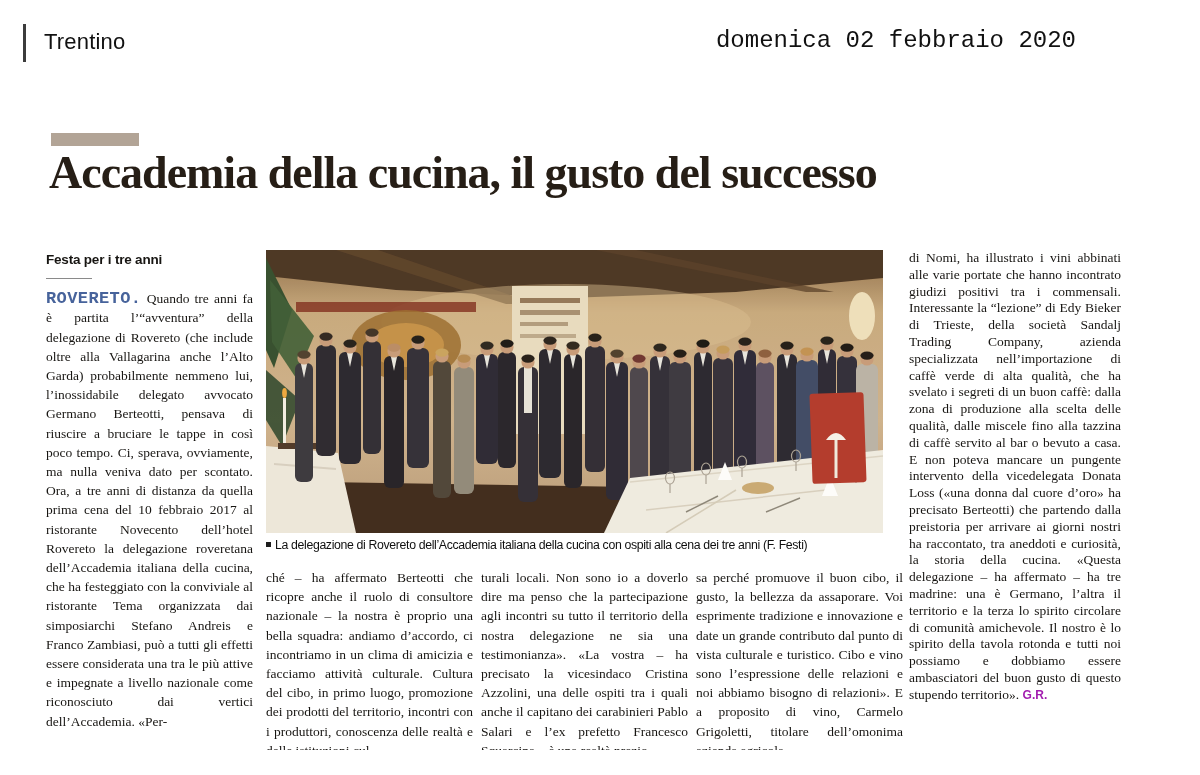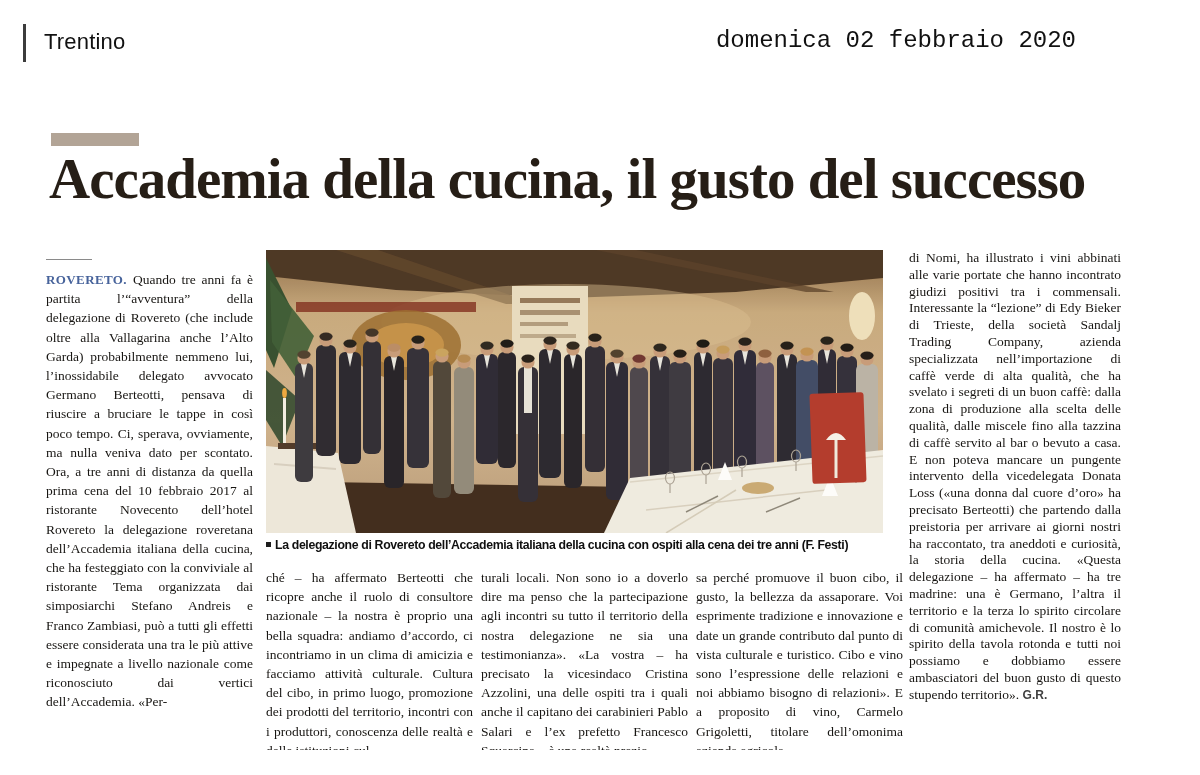--- a/index.html
+++ b/index.html
@@ -9,65 +9,66 @@
   
   .mast-bar{position:absolute;left:12px;top:24px;width:3px;height:38px;background:#3c3c3c;}
   .masthead{position:absolute;left:33px;top:29px;font-family:"Liberation Sans",sans-serif;
             font-size:22px;color:#111;letter-spacing:.2px;}
   .edition-date{position:absolute;right:135px;top:27px;font-family:Liberation Mono, monospace;
             font-size:24px;color:#111;}
 
   
   .kicker-bar{position:absolute;left:40px;top:133px;width:88px;height:13px;background:#b2a496;}
   .headline{position:absolute;left:38px;top:148px;width:1120px;margin:0;
-            font-family:"Liberation Serif",serif;font-weight:700;font-size:57px;
+            font-family:"Liberation Serif",serif;font-weight:700;font-size:46px;
             letter-spacing:-1px;color:#261e16;line-height:1.1;}
 
   
   .col{position:absolute;text-align:justify;overflow:hidden;}
   .col p{margin:0;font-size:13.5px;line-height:19.2px;color:#171512;
          text-align:justify;hyphens:auto;-webkit-hyphens:auto;}
   .col.tight p{font-size:13.5px;line-height:16.8px;}
   .col1{left:35px;top:250px;width:207px;height:500px;}
   .col2{left:255px;top:568px;width:207px;height:182px;}
   .col3{left:470px;top:568px;width:207px;height:182px;}
   .col4{left:685px;top:568px;width:207px;height:182px;}
   .col5{left:898px;top:250px;width:212px;height:500px;}
 
   .kicker{font-family:"Liberation Sans",sans-serif;font-weight:700;font-size:17.5px;
           color:#2b5ea7;margin:0 0 3px 0;letter-spacing:-.2px;text-align:left;}
   .subhead{font-family:"Liberation Sans",sans-serif;font-size:19px;line-height:23px;
            color:#2e2c2a;margin:0;text-align:left;letter-spacing:-.2px;}
   .subhead-rule{width:46px;border:0;border-top:1.5px solid #8a8a8a;margin:9px 0 10px 0;}
-  .dateline{font-family:Liberation Serif, serif;font-weight:700;font-size:13px;
+  .dateline{font-family:Liberation Mono, monospace;font-weight:700;font-size:17px;
             color:#47639b;letter-spacing:.4px;}
-  .signature{font-family:"Liberation Sans",sans-serif;font-weight:700;font-size:12px;color:#404040;}
+  .signature{font-family:"Liberation Sans",sans-serif;font-weight:700;font-size:12px;color:#a21caf;}
 
   
   .photo-wrap{position:absolute;left:255px;top:250px;width:617px;height:283px;}
   .photo-wrap svg{display:block;width:100%;height:100%;}
   .caption{position:absolute;left:255px;top:538px;width:617px;
-           font-family:"Liberation Sans",sans-serif;font-weight:700;font-size:12.3px;
+           font-family:"Liberation Sans",sans-serif;font-weight:400;font-size:12.3px;
            letter-spacing:-.35px;color:#101010;text-align:left;}
   .caption .bullet{display:inline-block;width:5px;height:5px;background:#1d1d1d;
            margin-right:4px;vertical-align:2px;}
 </style>
 </head>
 <body>
 
 <div class="page">
 
   <div class="mast-bar"></div>
   <div class="masthead">Trentino</div>
   <div class="edition-date">domenica 02 febbraio 2020</div>
 
   <div class="kicker-bar"></div>
   <h1 class="headline">Accademia della cucina, il gusto del successo</h1>
 
   <div class="col col1">
+    <p class="kicker">Festa per i tre anni</p>
     <hr class="subhead-rule">
     <p><span class="dateline">ROVERETO.</span> <span>Quando tre anni fa è partita l’“avventura” della delegazione di Rovereto (che include oltre alla Vallagarina anche l’Alto Garda) probabilmente nemmeno lui, l’inossidabile delegato avvocato Germano Berteotti, pensava di riuscire a bruciare le tappe in così poco tempo. Ci, sperava, ovviamente, ma nulla veniva dato per scontato. Ora, a tre anni di distanza da quella prima cena del 10 febbraio 2017 al ristorante Novecento dell’hotel Rovereto la delegazione roveretana dell’Accademia italiana della cucina, che ha festeggiato con la conviviale al ristorante Tema organizzata dai simposiarchi Stefano Andreis e Franco Zambiasi, può a tutti gli effetti essere considerata una tra le più attive e impegnate a livello nazionale come riconosciuto dai vertici dell’Accademia. «Per-</span></p>
   </div>
 
   <div class="photo-wrap">
     <svg viewBox="0 0 617 283" preserveAspectRatio="none">
       <defs>
         <linearGradient id="wall" x1="0" y1="0" x2="0" y2="1">
           <stop offset="0" stop-color="#8a6844"></stop>
           <stop offset="0.22" stop-color="#c7a87c"></stop>

